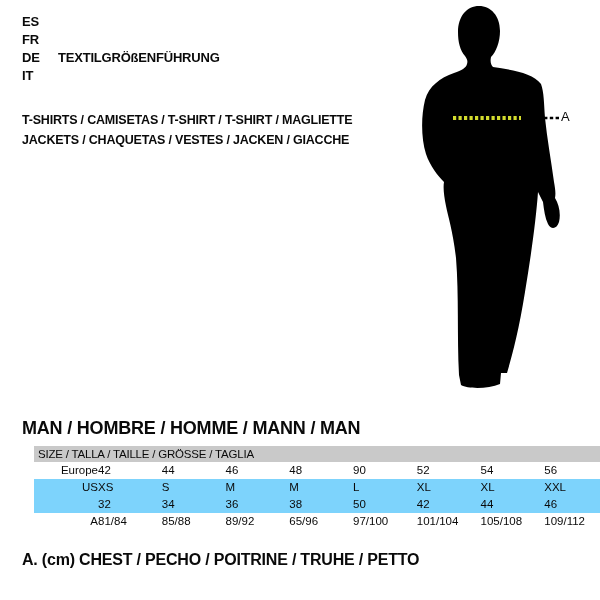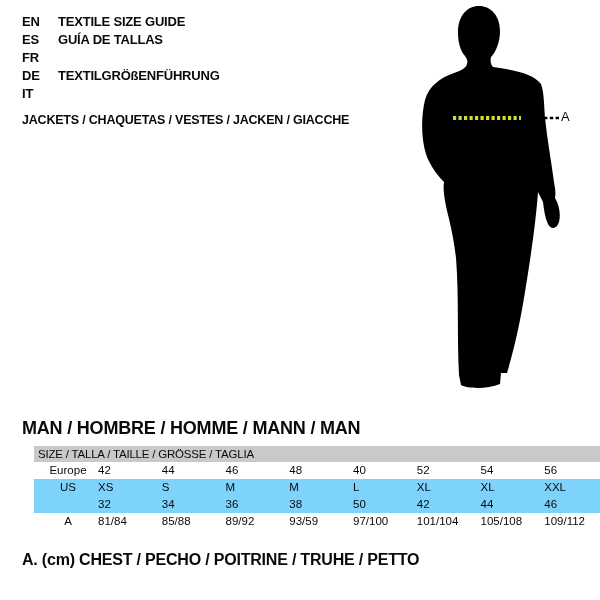--- a/index.html
+++ b/index.html
@@ -29,52 +29,48 @@
   
   .section-title{left:22px;top:418px;font-size:18px;font-weight:bold;
     letter-spacing:-0.2px;white-space:nowrap;}
 
   
   .size-table{left:34px;top:446px;width:574px;}
   .st-header{height:16px;line-height:16px;background:#c9c9c9;
     font-size:11.5px;padding-left:4px;letter-spacing:-0.2px;}
   .st-row{display:flex;height:17px;line-height:17px;font-size:11.5px;}
   .st-row.stripe{background:#7dd3fc;}
-  .st-label{width:64px;padding-left:4px;box-sizing:border-box;text-align:center;}
+  .st-label{width:64px;padding-left:4px;box-sizing:border-box;text-align:right;}
   .st-cell{flex:1;}
 
   
   .footnote{left:22px;top:551px;font-size:16px;font-weight:bold;
     letter-spacing:-0.2px;white-space:nowrap;}
 </style>
 </head>
 <body>
 
 <div class="abs lang-list">
   <div class="lang-row">
-    <span class="lang-code">EN</span>
-    <span class="lang-label">TEXTILE SIZE GUIDE</span>
-  </div>
-  <div class="lang-row">
     <span class="lang-code">ES</span>
-    <span class="lang-label">GUÍA DE TALLAS</span>
   </div>
   <div class="lang-row">
     <span class="lang-code">FR</span>
   </div>
   <div class="lang-row">
     <span class="lang-code">DE</span>
     <span class="lang-label">TEXTILGRÖßENFÜHRUNG</span>
   </div>
   <div class="lang-row">
     <span class="lang-code">IT</span>
   </div>
 </div>
 
 <div class="abs cat-block">
+  <div class="cat-line">T-SHIRTS / CAMISETAS / T-SHIRT / T-SHIRT / MAGLIETTE</div>
   <div class="cat-line">JACKETS / CHAQUETAS / VESTES / JACKEN / GIACCHE</div>
 </div>
 
 <div class="abs figure-wrap">
   <svg width="200" height="400" viewBox="0 0 200 400">
     <path fill="#000000" d="
       M79,6
       C91,6 100,16 100,31
       C100,42 96,52 91,57
       C90,62 91,65 93,67
@@ -111,21 +107,21 @@
 
 <div class="abs size-table">
   <div class="st-header">SIZE / TALLA / TAILLE / GRÖSSE / TAGLIA</div>
 
   <div class="st-row">
     <span class="st-label">Europe</span>
     <span class="st-cell">42</span>
     <span class="st-cell">44</span>
     <span class="st-cell">46</span>
     <span class="st-cell">48</span>
-    <span class="st-cell">40</span>
+    <span class="st-cell">90</span>
     <span class="st-cell">52</span>
     <span class="st-cell">54</span>
     <span class="st-cell">56</span>
   </div>
 
   <div class="st-row stripe">
     <span class="st-label">US</span>
     <span class="st-cell">XS</span>
     <span class="st-cell">S</span>
     <span class="st-cell">M</span>
@@ -146,21 +142,21 @@
     <span class="st-cell">42</span>
     <span class="st-cell">44</span>
     <span class="st-cell">46</span>
   </div>
 
   <div class="st-row">
     <span class="st-label">A</span>
     <span class="st-cell">81/84</span>
     <span class="st-cell">85/88</span>
     <span class="st-cell">89/92</span>
-    <span class="st-cell">93/59</span>
+    <span class="st-cell">65/96</span>
     <span class="st-cell">97/100</span>
     <span class="st-cell">101/104</span>
     <span class="st-cell">105/108</span>
     <span class="st-cell">109/112</span>
   </div>
 </div>
 
 <div class="abs footnote">A. (cm) CHEST / PECHO / POITRINE / TRUHE / PETTO</div>
 
 </body></html>

